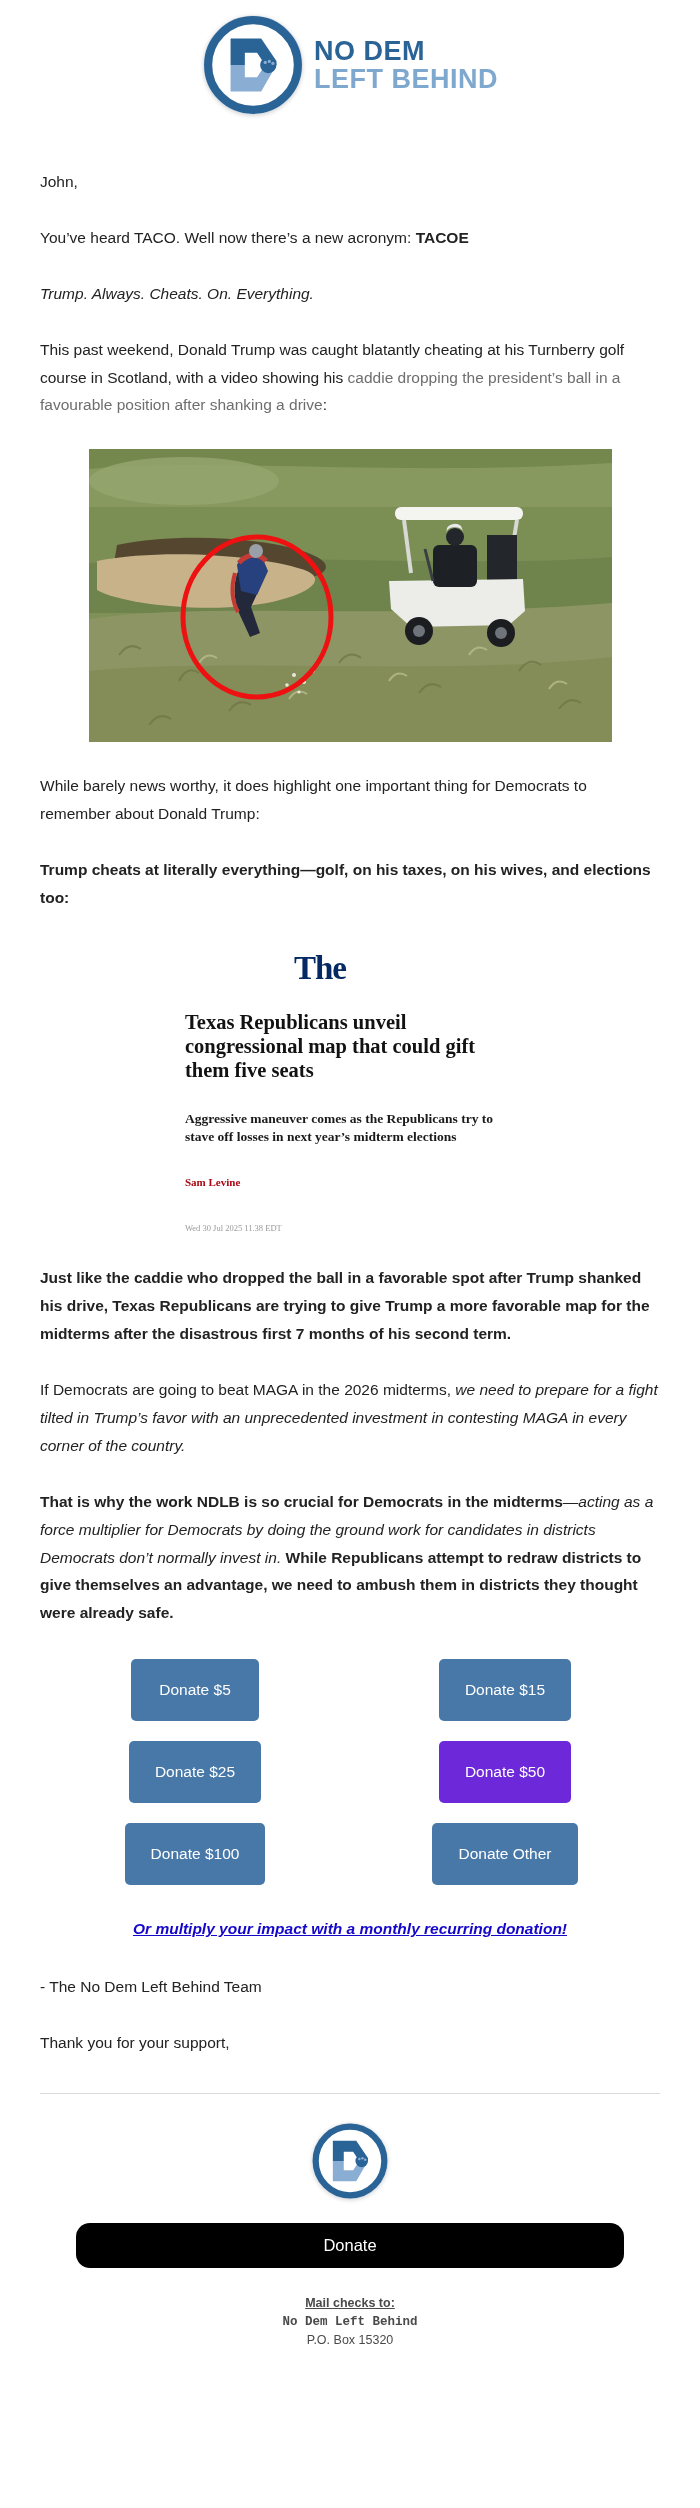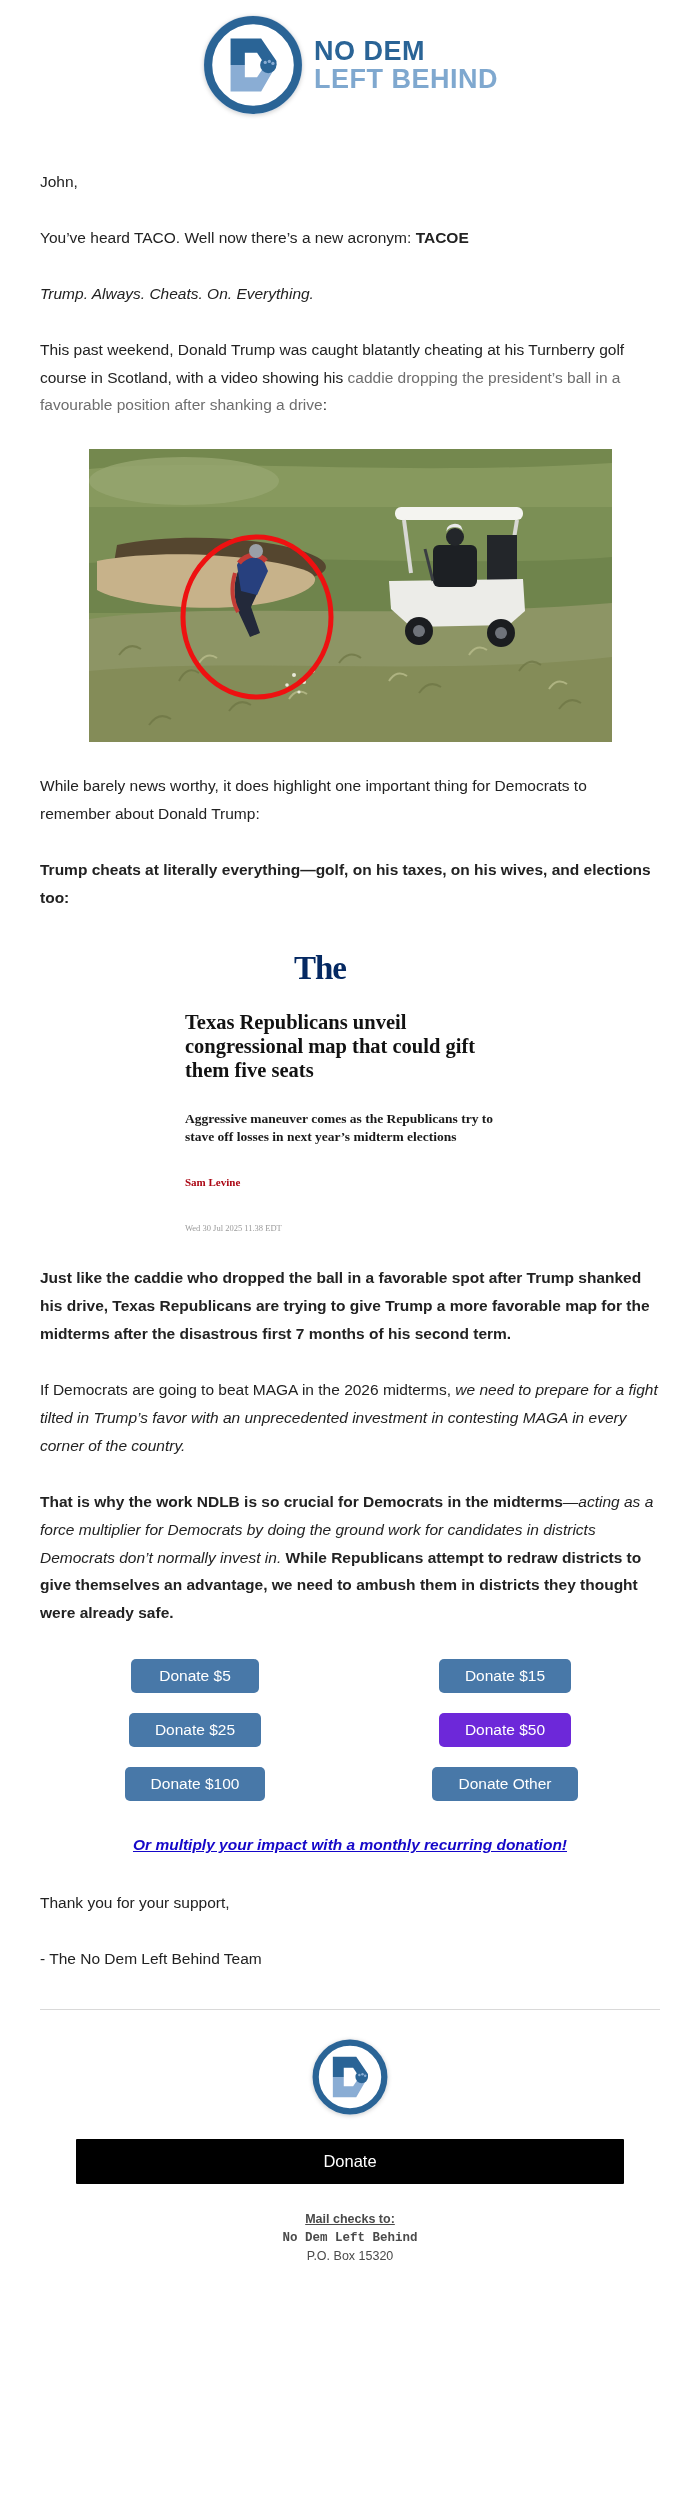--- a/index.html
+++ b/index.html
@@ -36,30 +36,30 @@
   .g-date { font-size:8.5px; color:#9a9a9a; margin:0; }
 
   
   .cta-link { color:#1155cc; font-weight:bold; text-decoration:underline; cursor:pointer; }
   .recurring { text-align:center; margin:30px 0 30px !important; }
   .recurring-link { color:#1507c9; font-weight:bold; font-style:italic; text-decoration:underline; cursor:pointer; }
 
   
   .donate-grid { display:grid; grid-template-columns:1fr 1fr; row-gap:20px; justify-items:center; margin:32px 0 6px; }
   .donate-btn { border:none; background:#4878a8; color:#fff; font-family:"Liberation Sans", sans-serif;
-                font-size:15.5px; padding:8px 26px; min-width:128px; border-radius:5px; cursor:pointer; }
+                font-size:15.5px; padding:22px 26px; min-width:128px; border-radius:5px; cursor:pointer; }
   .donate-btn.red { background:#6d28d9; }
 
   .divider { border:none; border-top:1px solid #d9d9d9; margin:36px 0 28px; }
 
   .footer-logo-wrap { text-align:center; margin:4px 0 14px; }
   .footer-logo { width:78px; height:78px; filter:drop-shadow(0 1px 2px rgba(0,0,0,.18)); }
 
   .black-donate { display:block; width:548px; margin:4px auto 26px; background:#000; color:#fff; border:none;
-                  font-family:"Liberation Sans", sans-serif; font-size:16.5px; padding:13px 0; border-radius:1px;
+                  font-family:"Liberation Sans", sans-serif; font-size:16.5px; padding:13px 0; border-radius:14px;
                   text-align:center; cursor:pointer; }
 
   .mail-block { text-align:center; font-size:12.5px; color:#4a4a4a; line-height:1.5; }
   .mail-heading { font-weight:bold; text-decoration:underline; cursor:pointer; }
   .mail-name { font-weight:bold;font-family:Liberation Mono, monospace; }
 </style>
 </head>
 <body>
 
 <div class="email">
@@ -177,22 +177,22 @@
       <button class="donate-btn">Donate $5</button>
       <button class="donate-btn">Donate $15</button>
       <button class="donate-btn">Donate $25</button>
       <button class="donate-btn red">Donate $50</button>
       <button class="donate-btn">Donate $100</button>
       <button class="donate-btn">Donate Other</button>
     </div>
 
     <p class="recurring"><a class="recurring-link">Or multiply your impact with a monthly recurring donation!</a></p>
 
+    <p>- The No Dem Left Behind Team</p>
     <p>Thank you for your support,</p>
-    <p>- The No Dem Left Behind Team</p>
 
     <hr class="divider">
 
     <div class="footer-logo-wrap">
       <svg class="footer-logo" viewBox="0 0 100 100" aria-hidden="true">
         <circle cx="50" cy="50" r="48" fill="#ffffff" stroke="#d7dee8" stroke-width="1"></circle>
         <circle cx="50" cy="50" r="44" fill="none" stroke="#2a6496" stroke-width="8"></circle>
         <path d="M28 24 L58 24 L73 46 L73 50 L62 50 L54 38 L42 38 L42 50 L28 50 Z" fill="#2a6496"></path>
         <path d="M28 50 L42 50 L42 62 L54 62 L62 50 L73 50 L58 76 L28 76 Z" fill="#8aadd4"></path>
         <circle cx="65" cy="50" r="8" fill="#2a6496"></circle>

